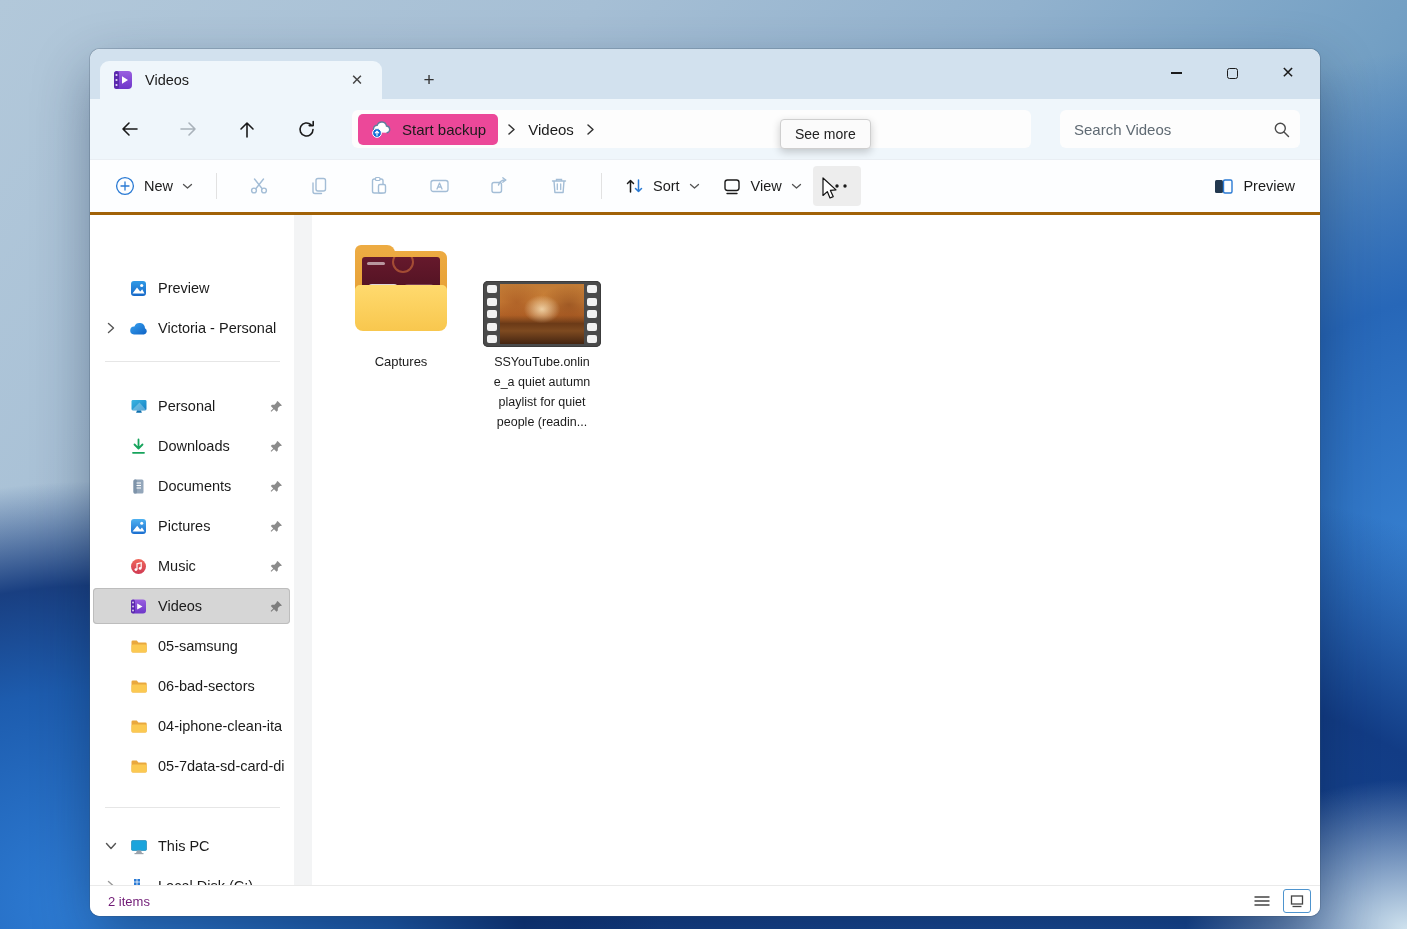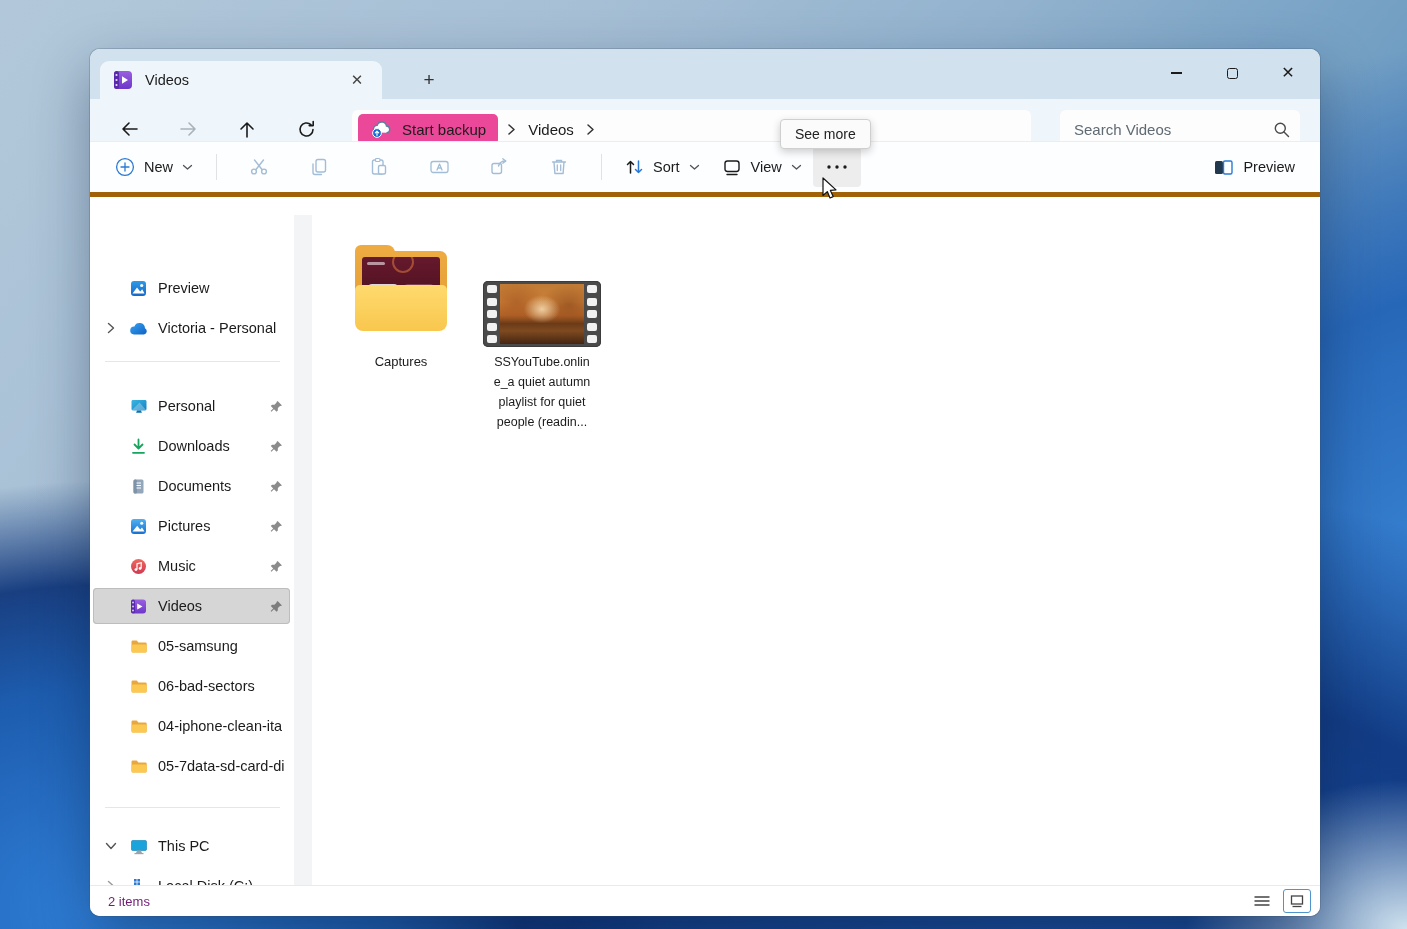--- a/index.html
+++ b/index.html
@@ -53,22 +53,22 @@
     padding:6px 12px; font-size:15px; color:#1b1b1b; }
   .crumb-sep { width:26px; display:flex; align-items:center; justify-content:center; }
   .crumb-plain { font-size:15px; color:#1b1b1b; padding:0 4px; }
   .searchbox { margin-left:auto; width:240px; height:38px; background:#fdfdfd; border-radius:6px;
     display:flex; align-items:center; padding:0 10px 0 14px; }
   .searchbox input { flex:1; border:none; outline:none; background:transparent; font-size:15px;
     color:#333; font-family:"Liberation Sans",sans-serif; }
   .searchbox input::placeholder { color:#5f6a73; opacity:1; }
 
   
-  .toolbar { position:absolute; left:0; top:92px; right:0; height:56px; background:#fdfeff;
-    border-top:1px solid #e9eef3; border-bottom:5px solid #a16207;
+  .toolbar { position:absolute; left:0; top:110px; right:0; height:56px; background:#fdfeff;
+    border-top:1px solid #e9eef3; border-bottom:3px solid #a16207;
     display:flex; align-items:center; padding:0 14px; }
   .tb-btn { display:flex; align-items:center; gap:9px; padding:8px 11px; border-radius:4px;
     font-size:14.5px; color:#1b1b1b; white-space:nowrap; }
   .tb-icon-btn { width:44px; height:40px; display:flex; align-items:center; justify-content:center;
     border-radius:4px; margin:0 8px; }
   .tb-divider { width:1px; height:26px; background:#e2e2e2; margin:0 12px; }
   .more-btn { width:48px; height:40px; background:#ededed; border-radius:4px;
     display:flex; align-items:center; justify-content:center; }
   .preview-btn { margin-left:auto;text-align:center; }
 

